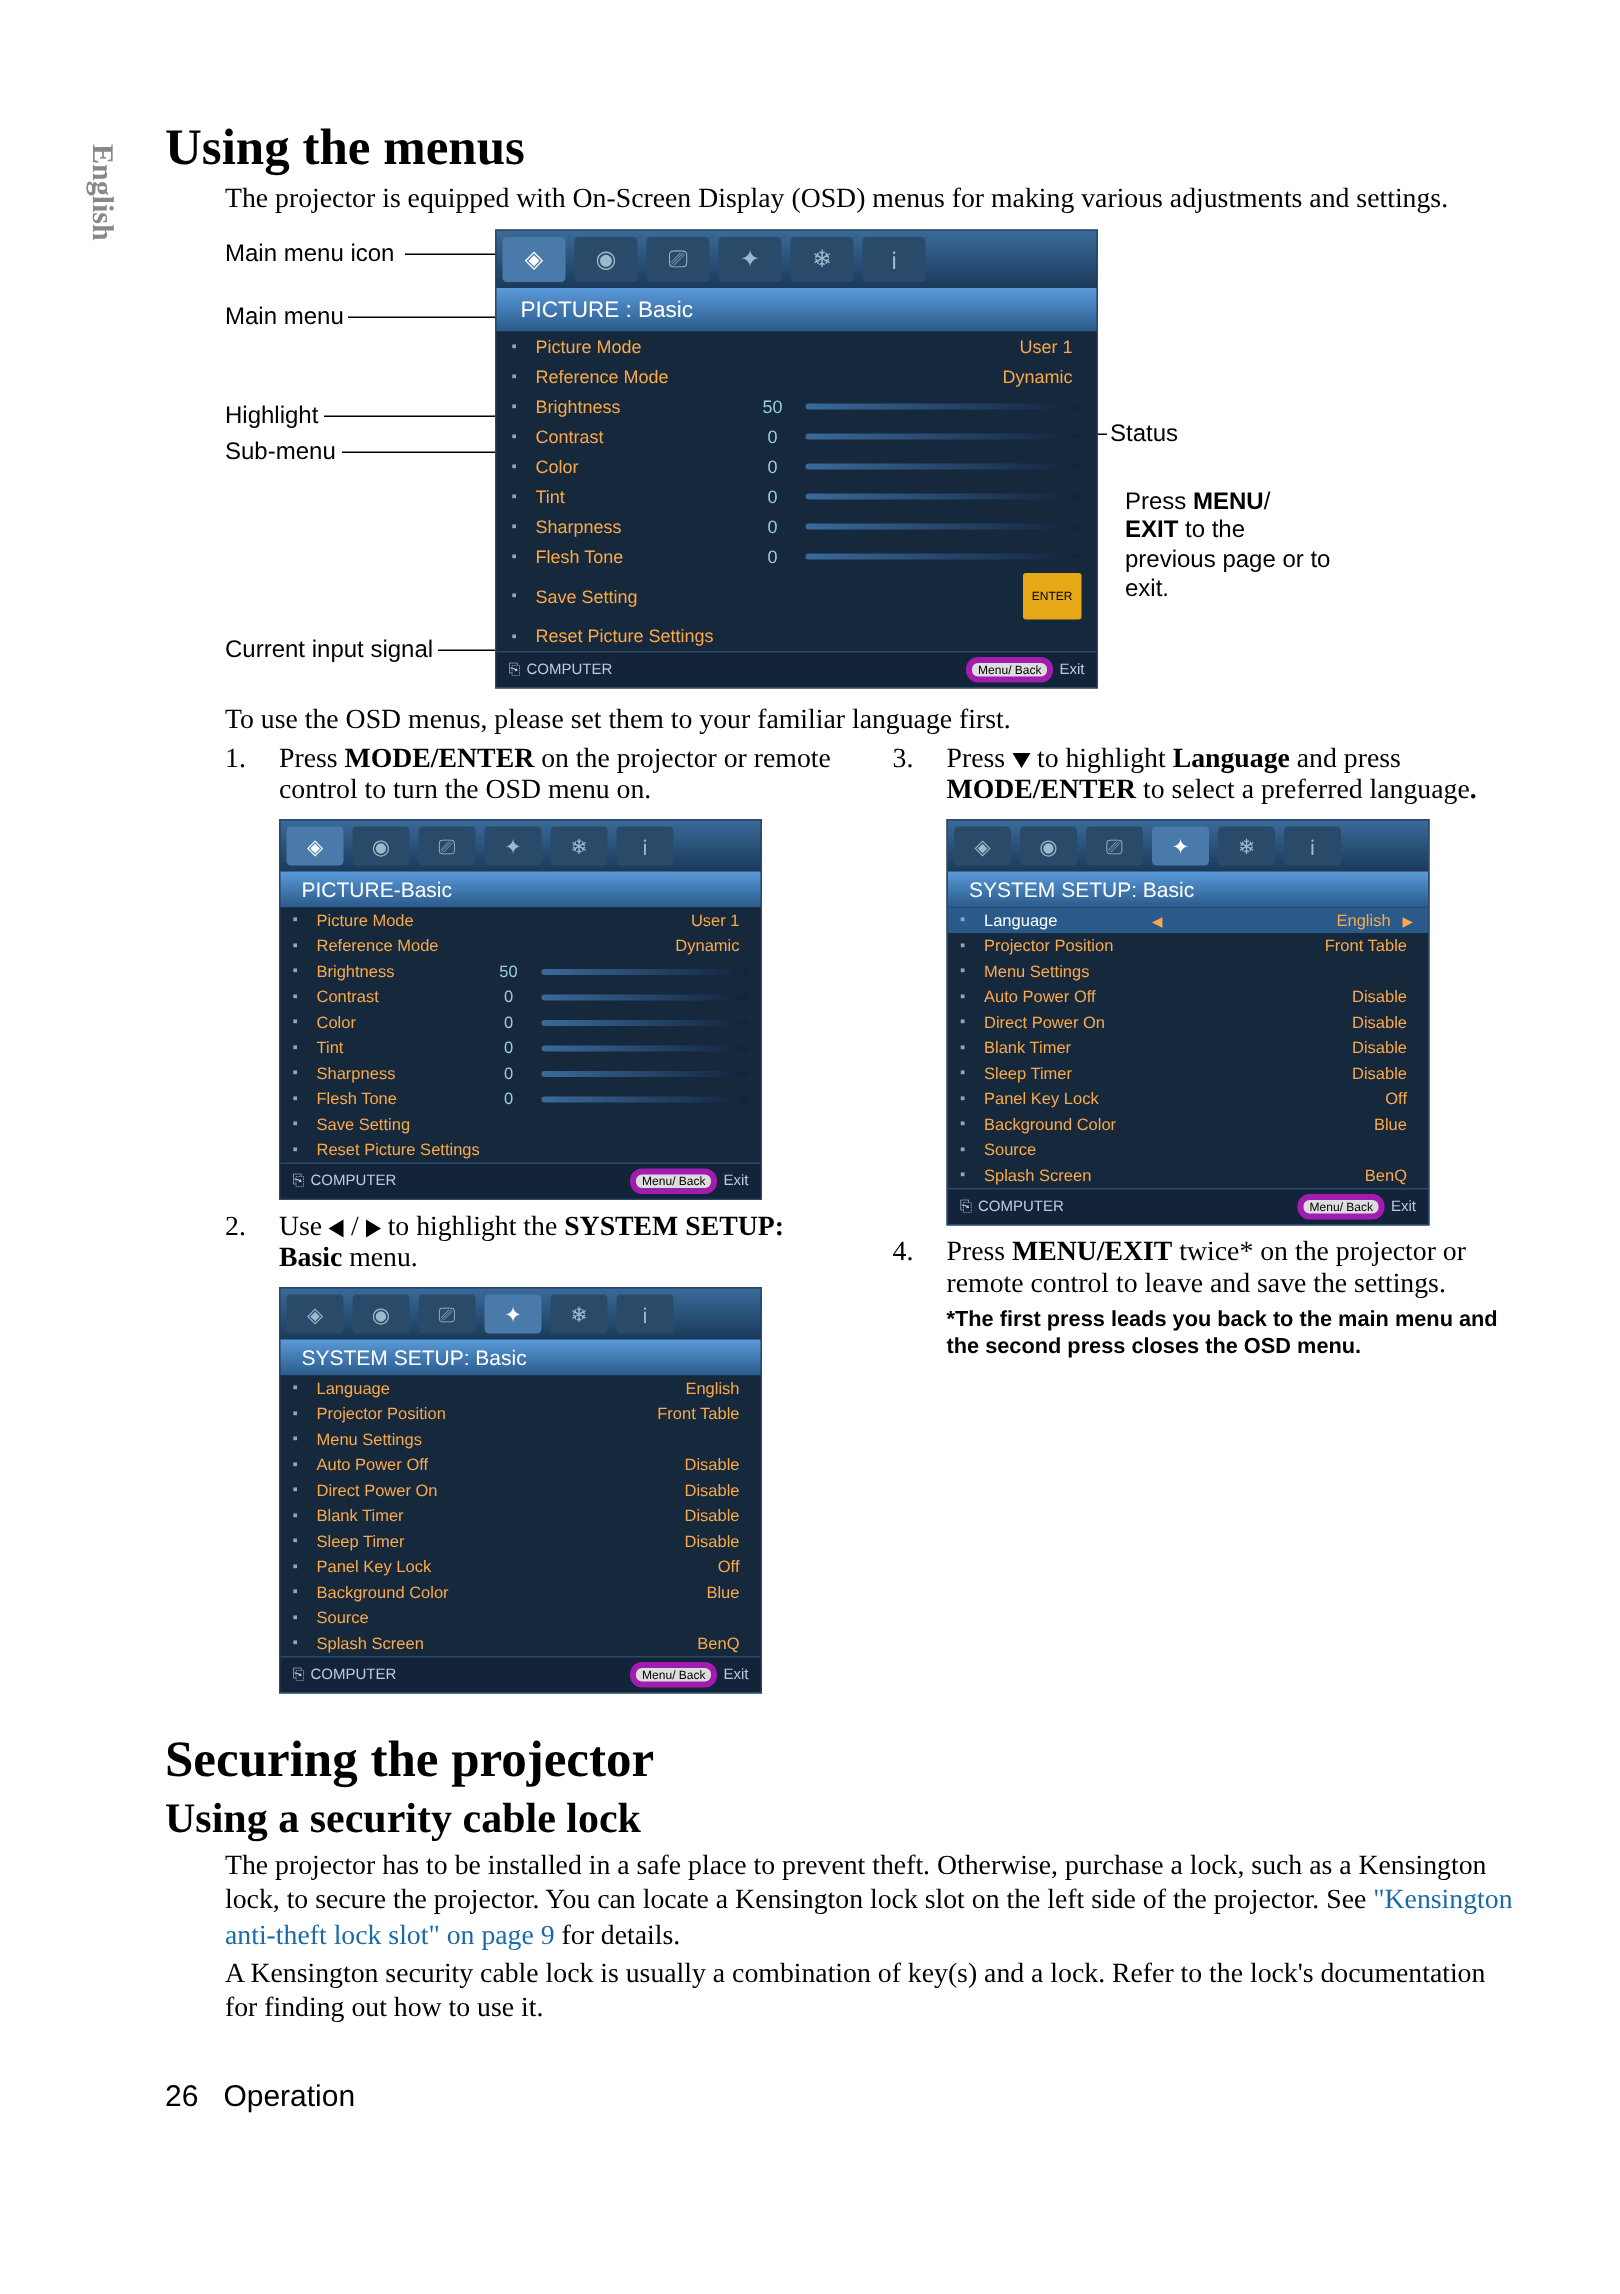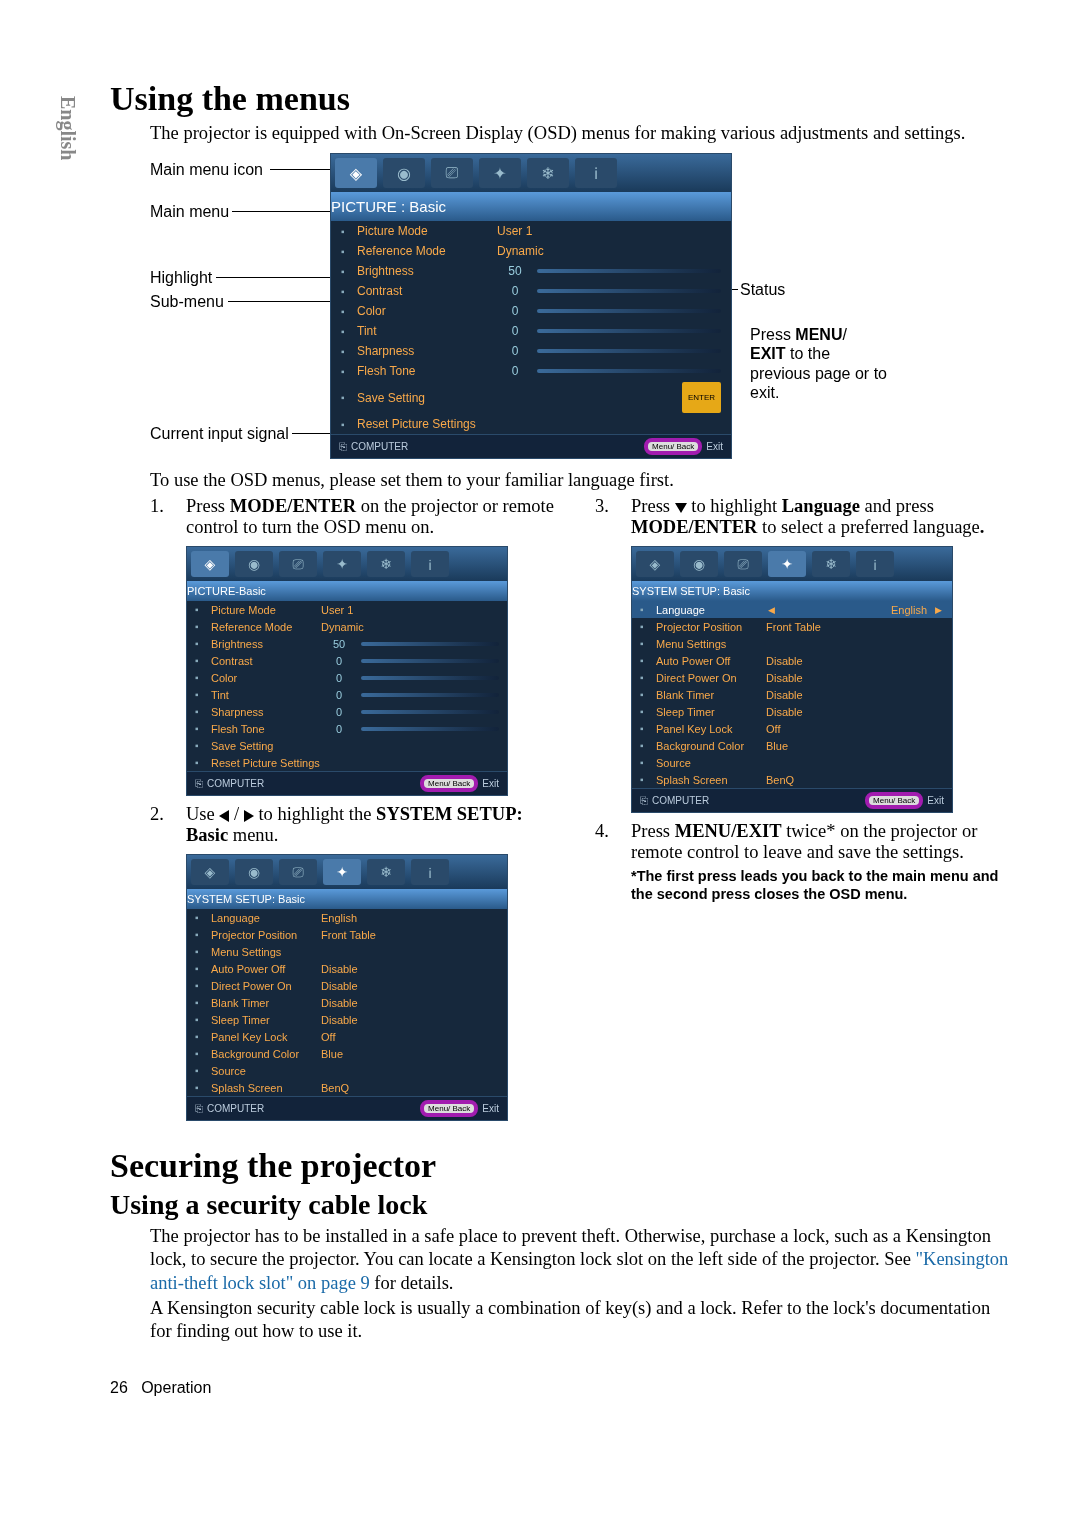--- a/index.html
+++ b/index.html
@@ -105,26 +105,26 @@
     height: 26px;
     font-size: 14px;
   }
   .icon-row .tab.active {
     background: #4a7aaa;
     color: #fff;
   }
   .osd-title {
     background: linear-gradient(#5a9ada, #2a5a8a);
     color: #fff;
-    padding: 4px 0;
-    font-size: 11px;
+    padding: 4px 14px;
+    font-size: 14px;
   }
   .osd-title-big {
     font-size: 15px;
-    padding: 6px 0;
+    padding: 6px 16px;
   }
   .osd-body {
     background: #16283c;
   }
   .osd-row {
     display: flex;
     align-items: center;
     padding: 1px 8px;
     font-size: 11px;
     color: #f9a94a;
@@ -160,21 +160,21 @@
   .osd-row .slider {
     flex: 1;
     height: 4px;
     background: linear-gradient(90deg,#3a6a9a,#12233a);
     border-radius: 2px;
     margin-left: 4px;
     position: relative;
   }
   .osd-row .txtval {
     flex: 1;
-    text-align: left;
+    text-align: right;
     color: #f9a94a;
     padding-right: 6px;
   }
   .enter-badge {
     background: #e6a817;
     color: #000;
     font-size: 8px;
     padding: 11px 6px;
     border-radius: 2px;
     margin-left: auto;
@@ -234,21 +234,21 @@
     font-size: 14.5px;
     margin-left: 36px;
     line-height: 1.25;
   }
   .link {
     color: #1a6aa8;
   }
   .footer-line {
     margin-top: 36px;
     font-family: Arial, sans-serif;
-    font-size: 16px;
+    font-size: 20px;
   }
   .tri-left, .tri-right, .tri-down {
     display: inline-block;
     width: 0; height: 0;
     vertical-align: middle;
   }
   .tri-left { border-top: 6px solid transparent; border-bottom: 6px solid transparent; border-right: 10px solid #000; }
   .tri-right { border-top: 6px solid transparent; border-bottom: 6px solid transparent; border-left: 10px solid #000; }
   .tri-down { border-left: 6px solid transparent; border-right: 6px solid transparent; border-top: 10px solid #000; }
   .sel-arrow {

